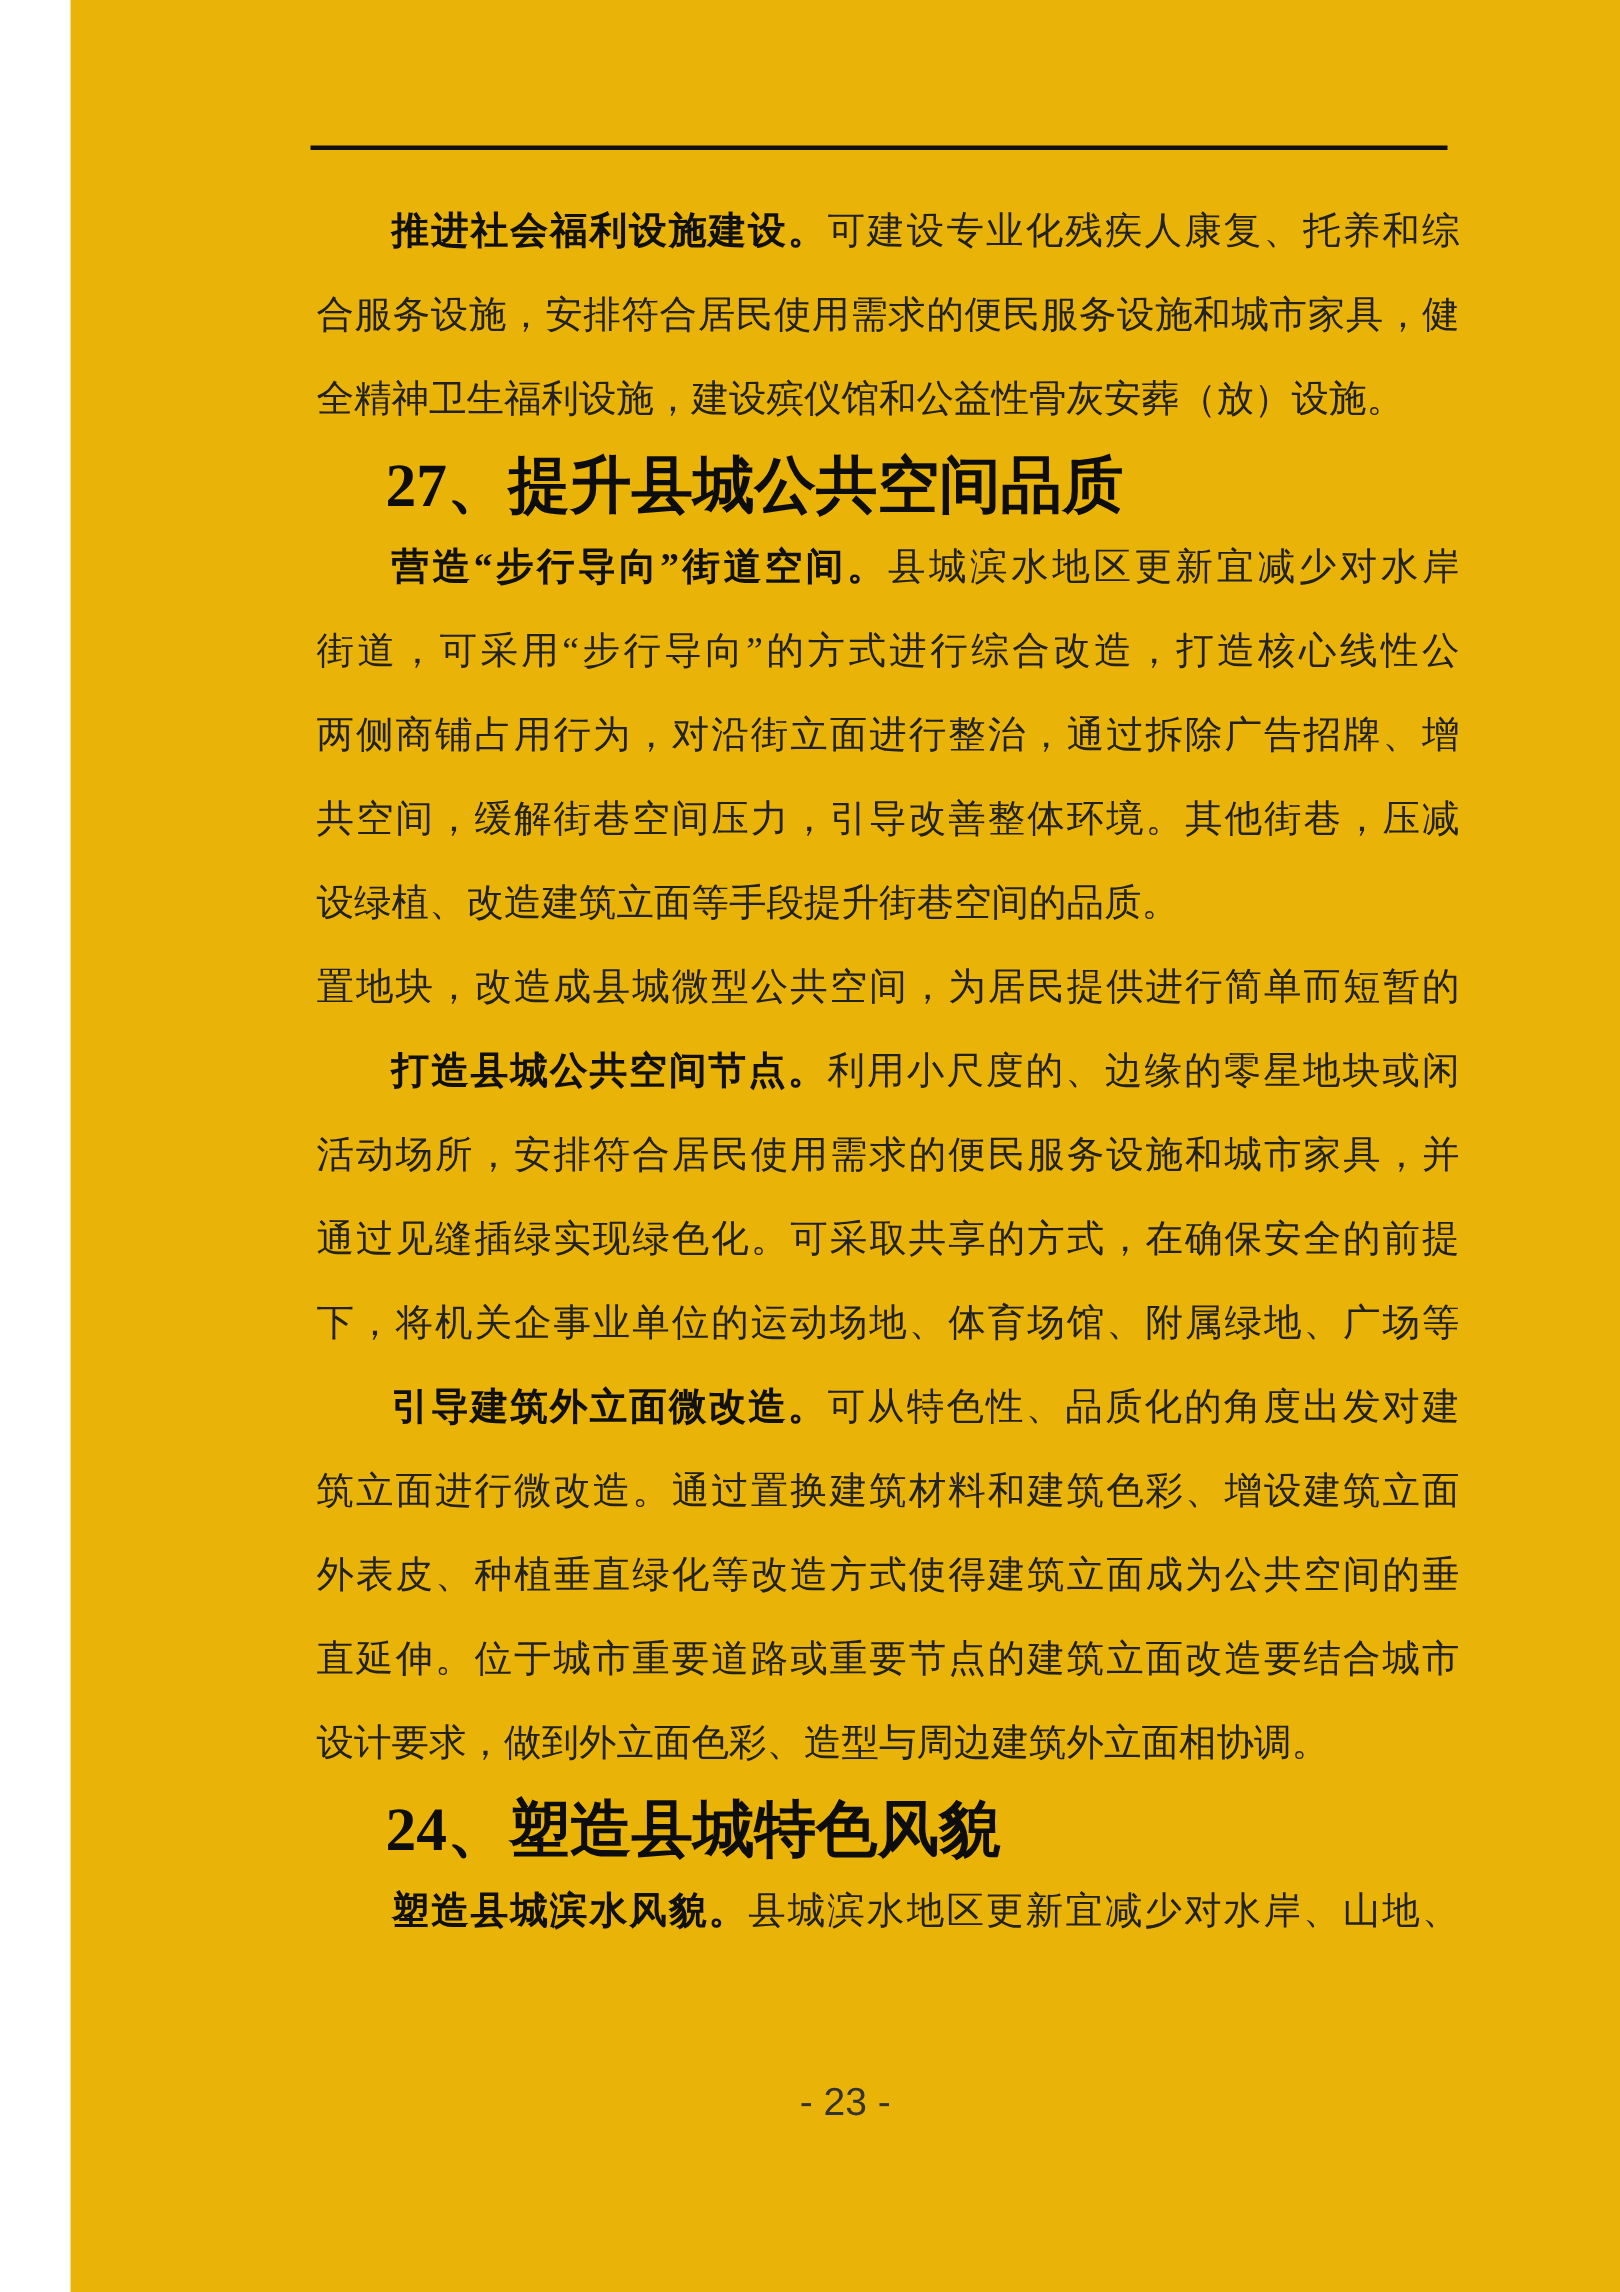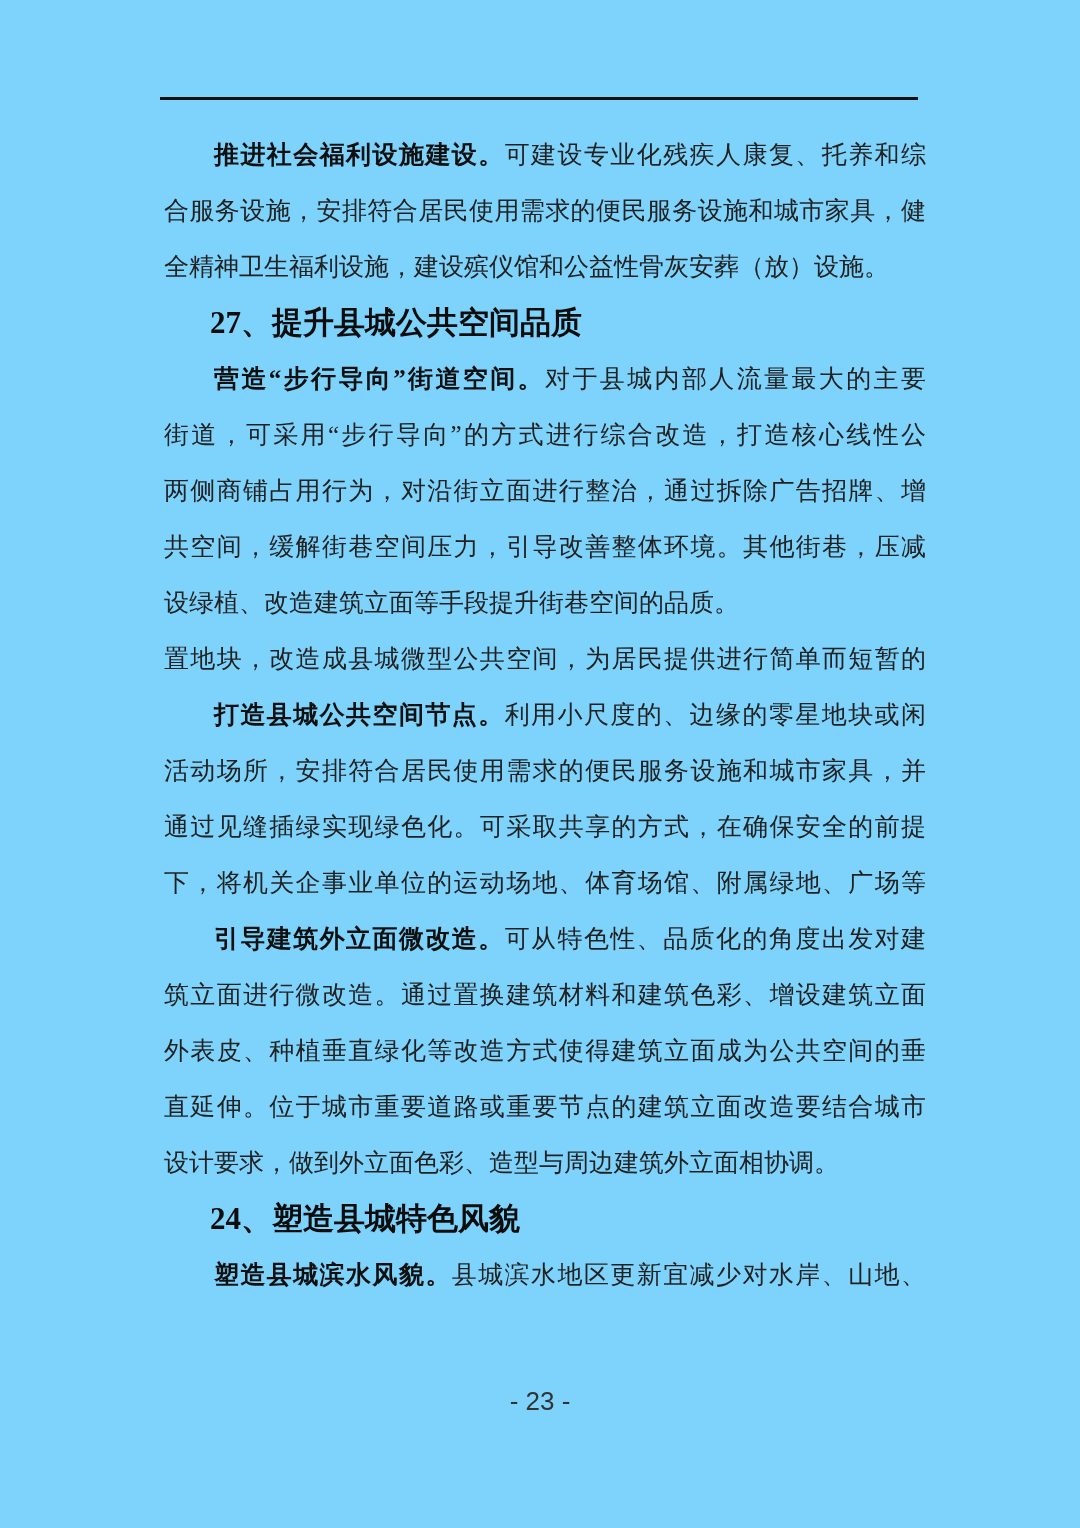--- a/index.html
+++ b/index.html
@@ -5,22 +5,23 @@
   html, body { margin: 0; padding: 0; }
   body {
     width: 1080px; height: 1528px;
     background: #ffffff;
     font-family: "Liberation Serif", "DejaVu Serif", serif;
     position: relative;
     overflow: hidden;
   }
   .page {
     position: absolute; inset: 0;
-    background: #7dd3fc;
+    background: #eab308;
     color: #1f1f1f;
+    margin-left: 47px;
   }
   .header-rule {
     position: absolute;
     left: 160px; top: 97px;
     width: 758px; height: 3px;
     background: #101010;
   }
   .text-block {
     position: absolute;
     left: 164px; top: 127px;
@@ -40,21 +41,21 @@
     text-justify: inter-character;
   }
   .lastline { text-align-last: left; }
   .indent { padding-left: 50px; }
   .lead {
     font-weight: bold;
     color: #101010;
   }
   .heading {
     font-weight: bold;
-    font-size: 31px;
+    font-size: 41px;
     color: #0d0d0d;
     padding-left: 46px;
     text-align: left;
     text-align-last: left;
   }
   .page-number {
     position: absolute;
     left: 0; top: 1386px;
     width: 100%;
     text-align: center;
@@ -71,21 +72,21 @@
   <div class="header-rule"></div>
 
   <div class="text-block">
 
     <p class="line justify indent"><span class="lead">推进社会福利设施建设。</span><span>可建设专业化残疾人康复、托养和综</span></p>
     <p class="line justify">合服务设施，安排符合居民使用需求的便民服务设施和城市家具，健</p>
     <p class="line justify lastline">全精神卫生福利设施，建设殡仪馆和公益性骨灰安葬（放）设施。</p>
 
     <h2 class="line heading">27、提升县城公共空间品质</h2>
 
-    <p class="line justify indent"><span class="lead">营造“步行导向”街道空间。</span><span>对于县城内部人流量最大的主要</span></p>
+    <p class="line justify indent"><span class="lead">营造“步行导向”街道空间。</span><span>县城滨水地区更新宜减少对水岸</span></p>
     <p class="line justify">街道，可采用“步行导向”的方式进行综合改造，打造核心线性公</p>
     <p class="line justify">两侧商铺占用行为，对沿街立面进行整治，通过拆除广告招牌、增</p>
     <p class="line justify">共空间，缓解街巷空间压力，引导改善整体环境。其他街巷，压减</p>
     <p class="line justify lastline">设绿植、改造建筑立面等手段提升街巷空间的品质。</p>
 
     <p class="line justify">置地块，改造成县城微型公共空间，为居民提供进行简单而短暂的</p>
     <p class="line justify indent"><span class="lead">打造县城公共空间节点。</span><span>利用小尺度的、边缘的零星地块或闲</span></p>
     <p class="line justify">活动场所，安排符合居民使用需求的便民服务设施和城市家具，并</p>
     <p class="line justify">通过见缝插绿实现绿色化。可采取共享的方式，在确保安全的前提</p>
     <p class="line justify">下，将机关企事业单位的运动场地、体育场馆、附属绿地、广场等</p>

